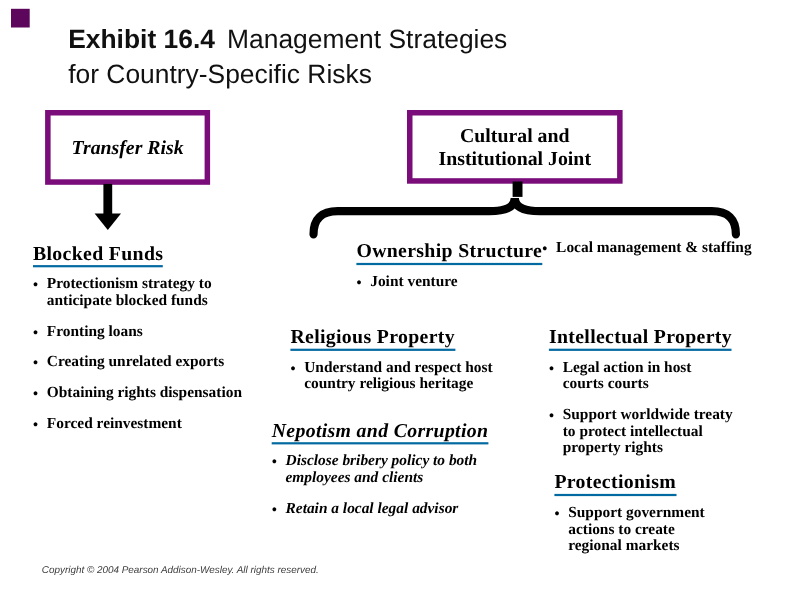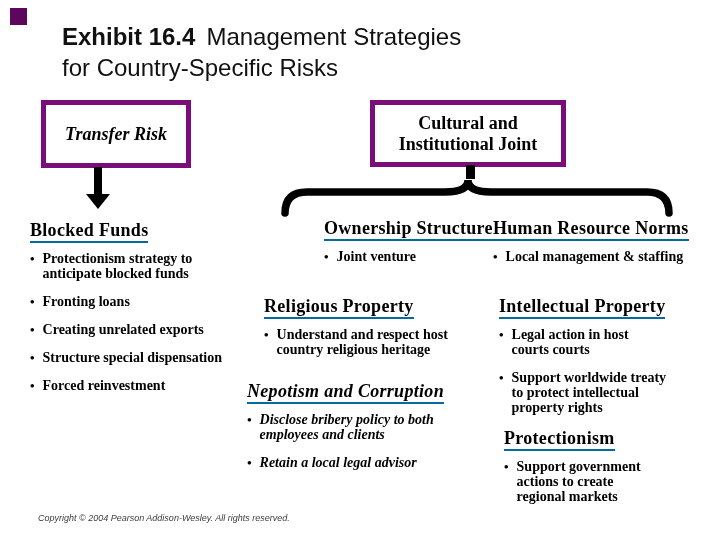--- a/index.html
+++ b/index.html
@@ -92,21 +92,21 @@
         <div class="bullet-item">
           <span class="dot">•</span>
           <span class="btext">Fronting loans</span>
         </div>
         <div class="bullet-item">
           <span class="dot">•</span>
           <span class="btext">Creating unrelated exports</span>
         </div>
         <div class="bullet-item">
           <span class="dot">•</span>
-          <span class="btext">Structure special dispensation</span>
+          <span class="btext">Obtaining rights dispensation</span>
         </div>
         <div class="bullet-item">
           <span class="dot">•</span>
           <span class="btext">Forced reinvestment</span>
         </div>
       </div>
   </div>
 
   <div class="section" style="left:276px;top:218px;margin-left:48px;">
     <div class="sec-title">Ownership Structure</div>
@@ -138,21 +138,20 @@
 employees and clients</span>
         </div>
         <div class="bullet-item">
           <span class="dot">•</span>
           <span class="btext">Retain a local legal advisor</span>
         </div>
       </div>
   </div>
 
   <div class="section" style="left:493px;top:218px;">
-    <div class="sec-title">Human Resource Norms</div>
     <div class="bullet-list">
         <div class="bullet-item">
           <span class="dot">•</span>
           <span class="btext">Local management &amp; staffing</span>
         </div>
       </div>
   </div>
 
   <div class="section" style="left:499px;top:296px;">
     <div class="sec-title">Intellectual Property</div>

